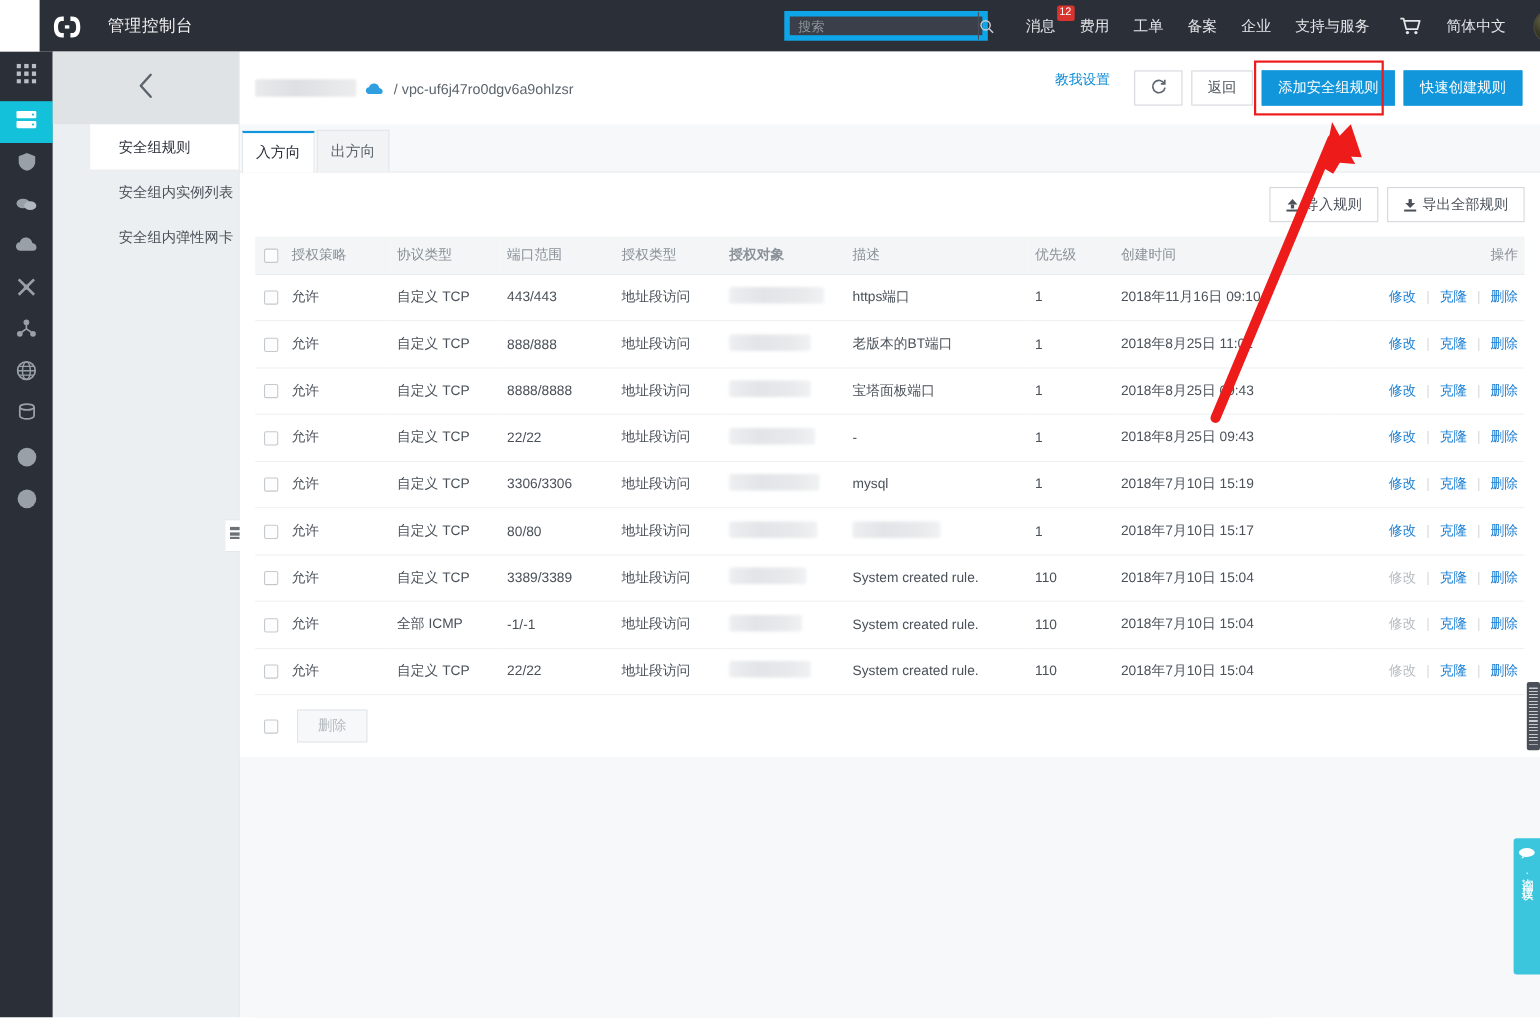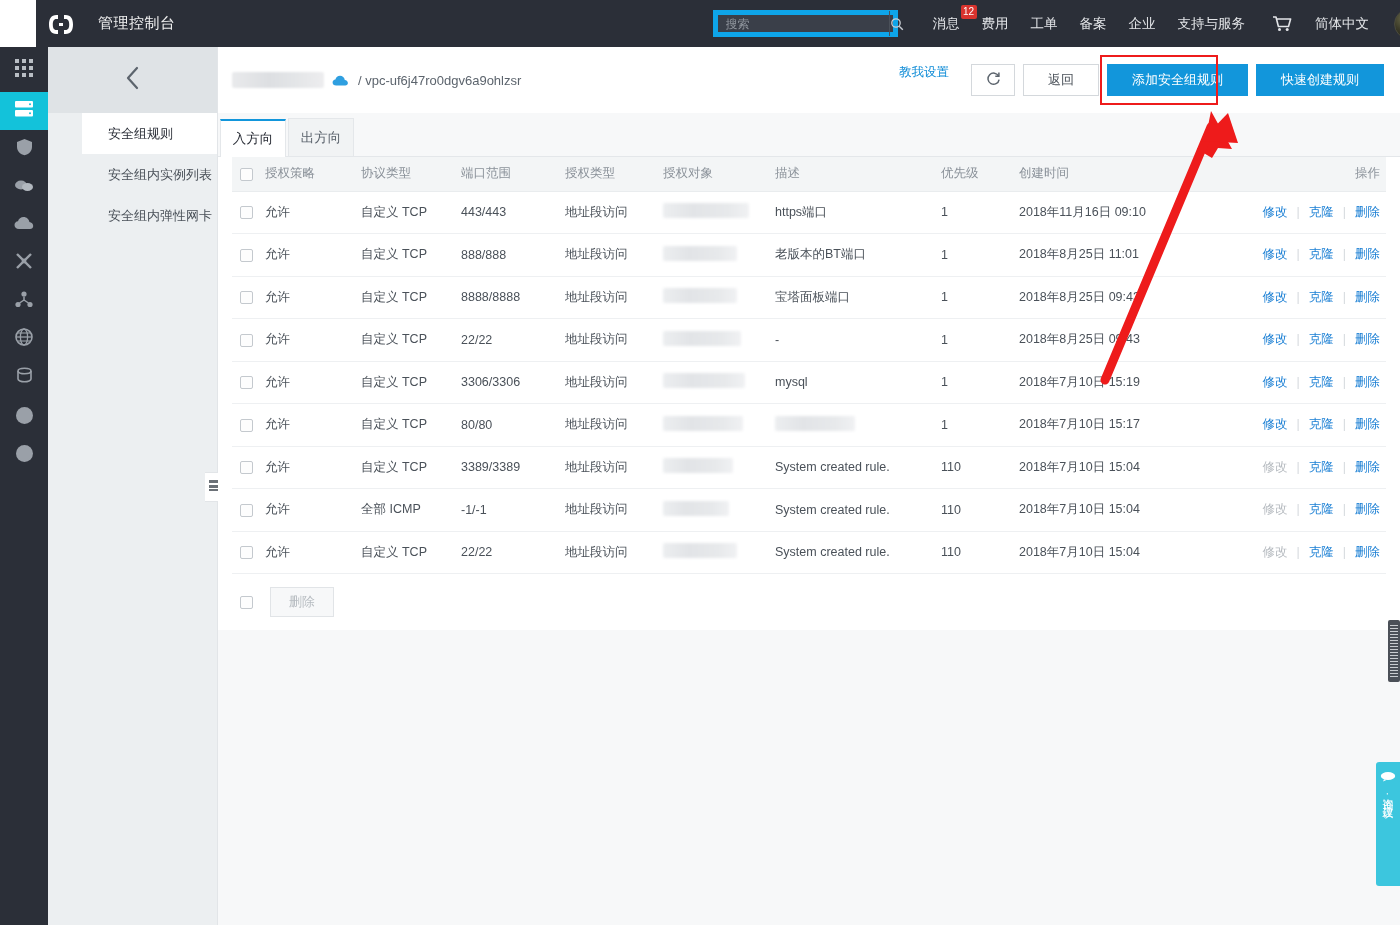--- a/index.html
+++ b/index.html
@@ -104,21 +104,21 @@
     width: 92px; height: 16px; border-radius: 2px; margin-right: 8px;
     background: linear-gradient(90deg,#e9eaec,#dddfe2 40%,#e4e6e8 70%,#ededef);
     filter: blur(1.2px);
   }
   .crumb-cloud { margin-right: 9px; display: flex; align-items: center; }
   .crumb-id { font-size: 13px; color: #5c646d; }
 
   .actions { margin-left: auto; display: flex; align-items: flex-start; }
   .link-btn { font-size: 12.5px; color: #0d8bd6; cursor: pointer; margin-right: 14px; }
   .btn {
-    height: 32px; padding: 0 24px; font-size: 13px; display: flex; align-items: center;
+    height: 32px; padding: 0 14px; font-size: 13px; display: flex; align-items: center;
     justify-content: center; cursor: pointer; border: 1px solid #d4d8dc; background: #fff;
     color: #4a5159; margin-left: 8px; white-space: nowrap;
   }
   .btn.icon-only { width: 44px; padding: 0; }
   .btn.primary { background: #1296db; border-color: #1296db; color: #fff; }
   .btn-highlight-wrap { position: relative; margin-left: 8px; }
   .btn-highlight-wrap .btn { margin-left: 0; }
   .red-box {
     position: absolute; left: -7px; top: -9px; width: 118px; height: 50px;
     border: 2px solid #ee1b1b; pointer-events: none;
@@ -391,32 +391,54 @@
       <div class="btn primary">快速创建规则</div>
     </div>
   </div>
 
   <div class="tabs-row">
     <div class="tab active">入方向</div>
     <div class="tab">出方向</div>
   </div>
 
   <div class="panel">
+    <div class="toolbar2">
+      <div class="btn">
+        <span style="margin-right:5px;display:flex;">
+          <svg width="12" height="13" viewBox="0 0 12 13">
+            <polygon points="6,1 10.5,6 1.5,6" fill="#4a5159"></polygon>
+            <rect x="4.5" y="6" width="3" height="3.5" fill="#4a5159"></rect>
+            <rect x="0.5" y="10.5" width="11" height="1.8" fill="#4a5159"></rect>
+          </svg>
+        </span>
+        <span>导入规则</span>
+      </div>
+      <div class="btn">
+        <span style="margin-right:5px;display:flex;">
+          <svg width="12" height="13" viewBox="0 0 12 13">
+            <rect x="4.5" y="1" width="3" height="4" fill="#4a5159"></rect>
+            <polygon points="6,9 10.5,4.5 1.5,4.5" fill="#4a5159"></polygon>
+            <rect x="0.5" y="10.5" width="11" height="1.8" fill="#4a5159"></rect>
+          </svg>
+        </span>
+        <span>导出全部规则</span>
+      </div>
+    </div>
 
     <table>
       <thead>
         <tr>
           <th style="width:26px;padding-left:8px;">
             <span class="cb"></span>
           </th>
           <th style="width:96px;">授权策略</th>
           <th style="width:100px;">协议类型</th>
           <th style="width:104px;">端口范围</th>
           <th style="width:98px;">授权类型</th>
-          <th style="width:112px;">授权对象</th>
+          <th style="width:112px;font-weight:bold;">授权对象</th>
           <th style="width:166px;">描述</th>
           <th style="width:78px;">优先级</th>
           <th style="width:200px;">创建时间</th>
           <th class="ops">操作</th>
         </tr>
       </thead>
       <tbody id="rules-body">
           <tr>
             <td style="padding-left:8px;"><span class="cb"></span></td>
             <td>允许</td>

